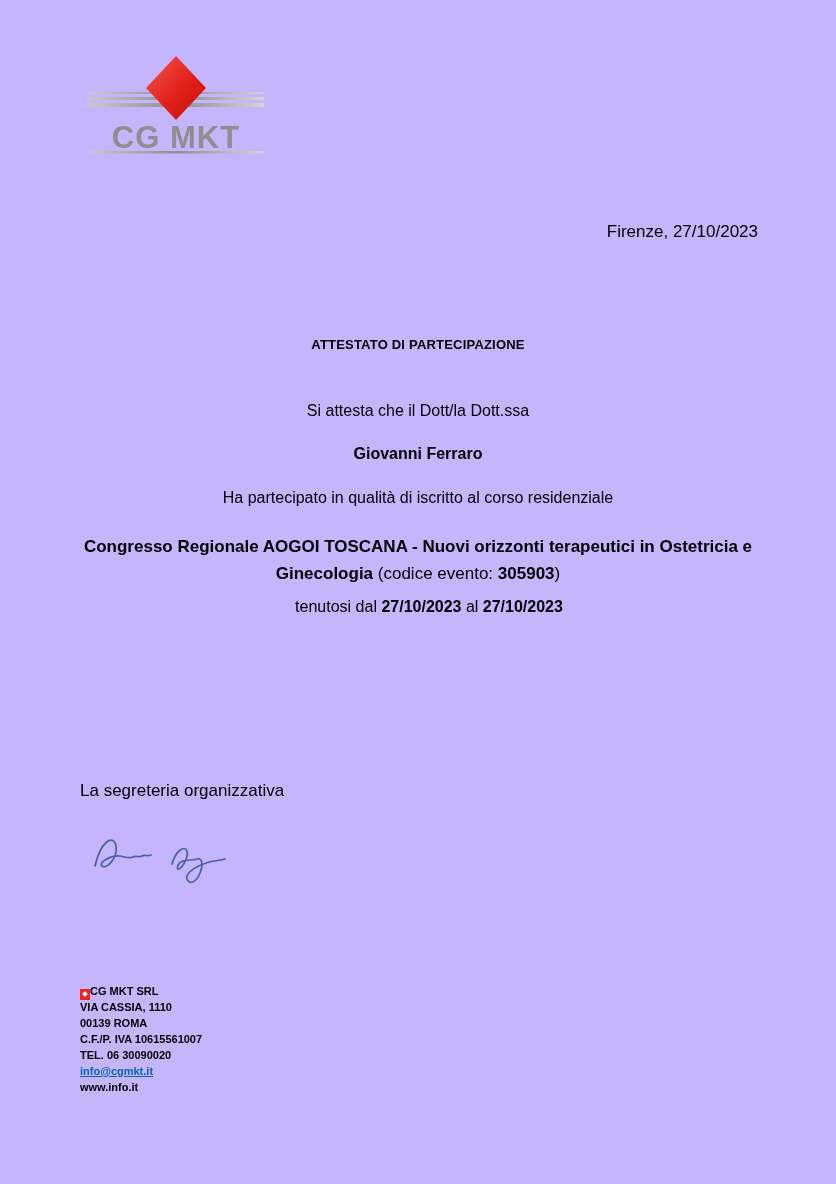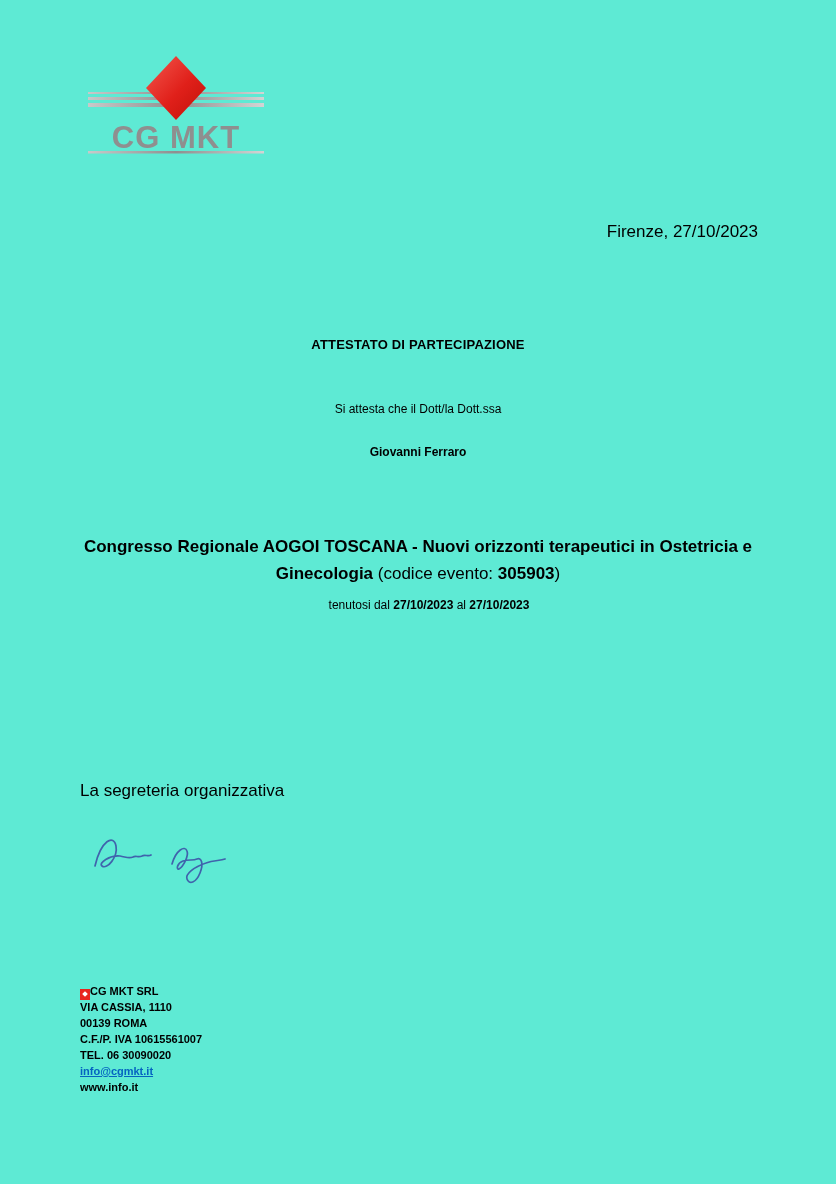--- a/index.html
+++ b/index.html
@@ -6,41 +6,41 @@
     margin: 0;
     padding: 0;
     background: #ffffff;
     font-family: "Liberation Sans", sans-serif;
     color: #000000;
   }
   .page {
     position: relative;
     width: 836px;
     height: 1184px;
-    background: #5eead4;
+    background: #c4b5fd;
     overflow: hidden;
   }
   .logo {
     position: absolute;
     left: 86px;
     top: 52px;
   }
   .date-line {
     position: absolute;
     top: 222px;
     right: 78px;
     font-size: 17px;
     margin-left: 30px;
   }
   .centered {
     position: absolute;
     left: 0;
     width: 100%;
     text-align: center;
-    font-size: 12px;
+    font-size: 16px;
   }
   .title {
     top: 337px;
     font-weight: bold;
     font-size: 13px;
     letter-spacing: 0.2px;
   }
   .attest-line { top: 402px; }
   .participant-name { top: 445px; font-weight: bold; }
   .participation-line { top: 489px; }
@@ -132,20 +132,21 @@
   </div>
 
   <div class="date-line">Firenze, 27/10/2023</div>
 
   <div class="centered title">ATTESTATO DI PARTECIPAZIONE</div>
 
   <div class="centered attest-line">Si attesta che il Dott/la Dott.ssa</div>
 
   <div class="centered participant-name">Giovanni Ferraro</div>
 
+  <div class="centered participation-line">Ha partecipato in qualità di iscritto al corso residenziale</div>
 
   <div class="course-block"><span class="bold">Congresso Regionale AOGOI TOSCANA - Nuovi orizzonti terapeutici in Ostetricia e Ginecologia</span><span> (codice evento: </span><span class="bold">305903</span><span>)</span></div>
 
   <div class="centered dates-line"><span>tenutosi dal </span><span class="bold">27/10/2023</span><span> al </span><span class="bold">27/10/2023</span></div>
 
   <div class="seg-label">La segreteria organizzativa</div>
 
   <div class="signature">
     <svg width="150" height="70" viewBox="0 0 150 70">
       <g fill="none" stroke="#3d55a8" stroke-width="1.7" stroke-linecap="round" opacity="0.9">

